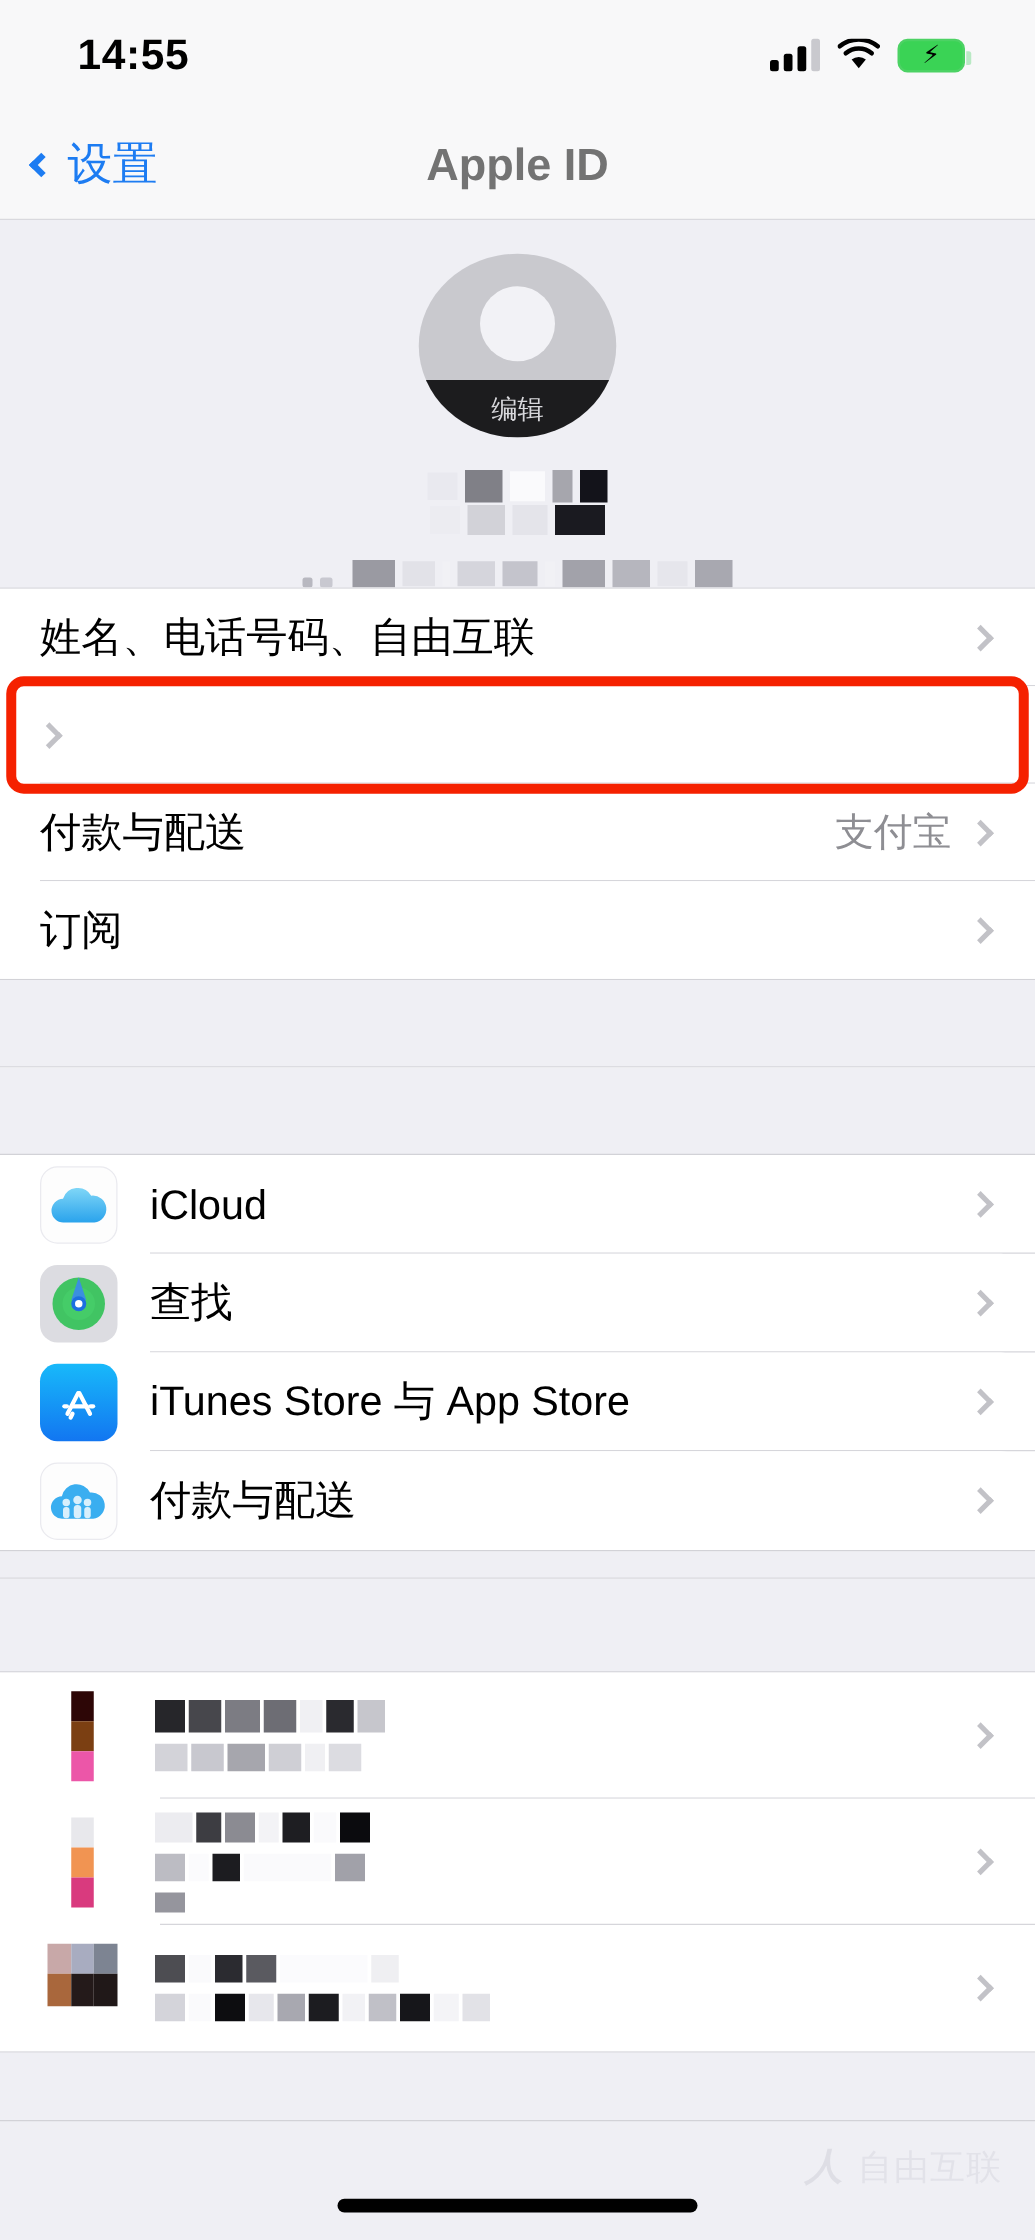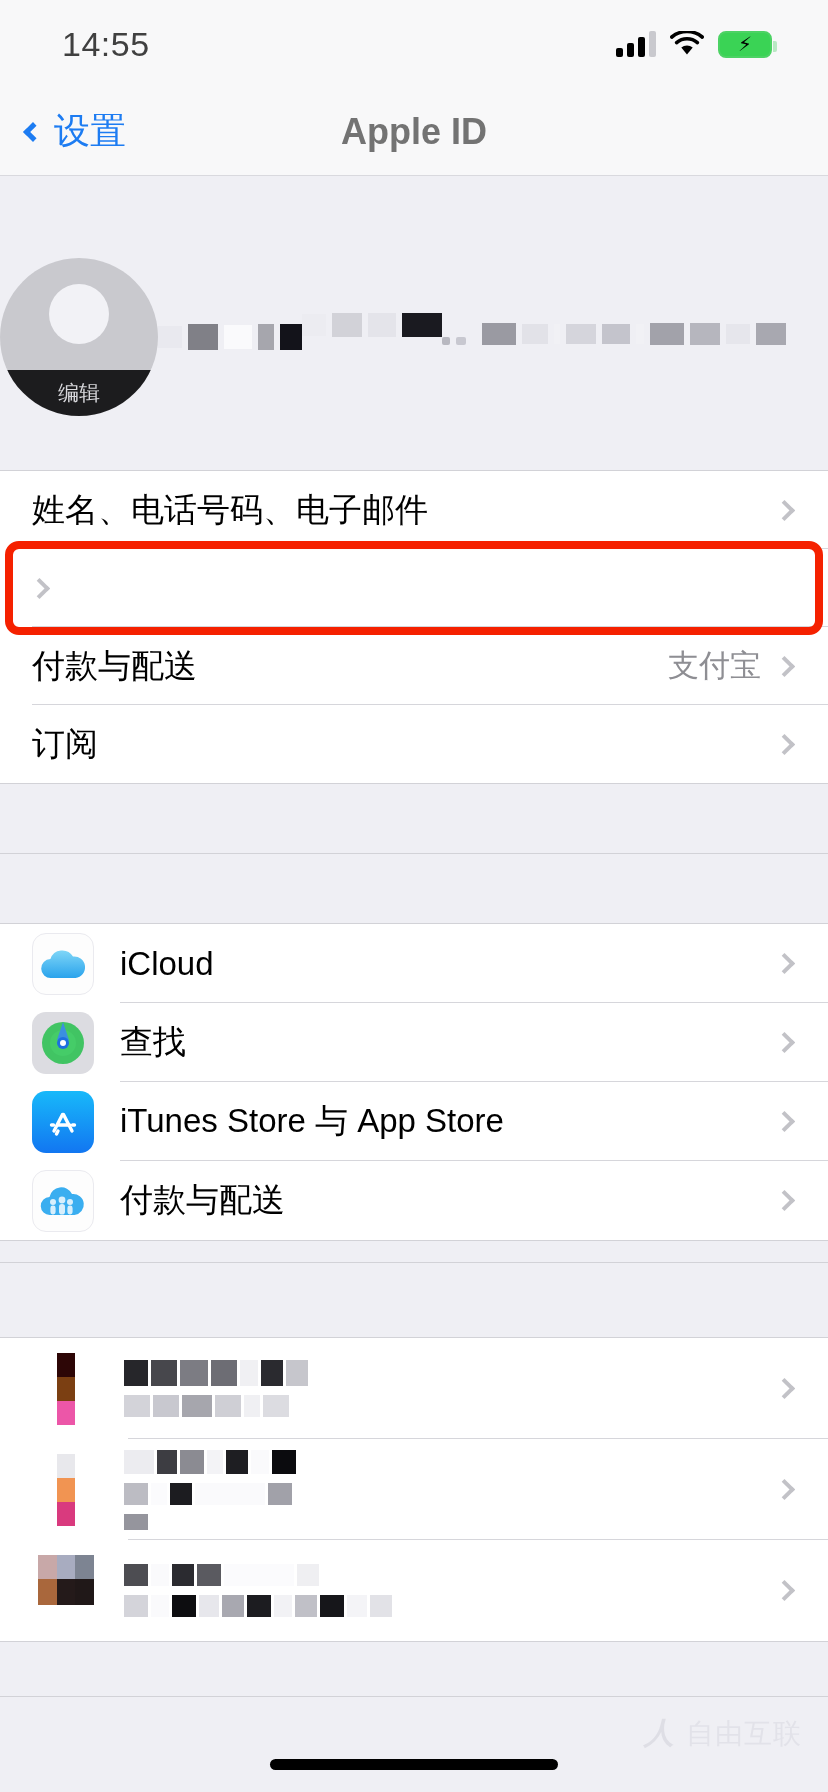--- a/index.html
+++ b/index.html
@@ -11,21 +11,21 @@
   }
   .phone { position: relative; width: 828px; height: 1792px; background: #efeff4; }
 
   
   .statusbar {
     position: absolute; top: 0; left: 0; width: 828px; height: 88px;
     background: #f8f8f9;
     display: flex; align-items: center; justify-content: space-between;
     padding: 0 56px 0 62px;
   }
-  .status-time { font-size: 34px; font-weight: 400; color: #404040; letter-spacing: .5px; }
+  .status-time { font-size: 34px; font-weight: 700; color: #000000; letter-spacing: .5px; }
   .status-right { display: flex; align-items: center; gap: 14px; }
   .sig { display: flex; align-items: flex-end; gap: 4px; height: 26px; }
   .sig i { display: block; width: 7px; background: #000; border-radius: 2px; }
   .sig i:nth-child(1) { height: 9px; }
   .sig i:nth-child(2) { height: 14px; }
   .sig i:nth-child(3) { height: 20px; }
   .sig i:nth-child(4) { height: 26px; background: #c9c9ce; }
   .wifi { width: 34px; height: 26px; position: relative; }
   .batt {
     width: 54px; height: 27px; border: 2px solid #4cd264; border-radius: 8px;
@@ -54,21 +54,21 @@
     transform: rotate(45deg); margin-right: 10px; margin-left: 4px;
   }
   .nav-title {
     width: 100%; text-align: center; font-size: 36px; font-weight: 600; color: #737373;
   }
 
   
   .profile {
     position: absolute; top: 177px; left: 0; width: 828px; height: 293px;
     background: #efeff4;
-    display: flex; align-items: center;
+    display: flex; flex-direction: column; align-items: center;
   }
   .avatar {
     margin-top: 26px;
     width: 158px; height: 158px; border-radius: 50%;
     background: #c9c9ce; position: relative; overflow: hidden;
   }
   .av-head {
     position: absolute; left: 50%; top: 26px; transform: translateX(-50%);
     width: 60px; height: 60px; border-radius: 50%; background: #f2f2f6;
   }
@@ -213,21 +213,21 @@
       <span class="blk" style="width:8px;height:20px;background:#f1f1f5"></span>
       <span class="blk" style="width:34px;height:22px;background:#a2a2aa"></span>
       <span class="blk" style="width:30px;height:22px;background:#b6b6be"></span>
       <span class="blk" style="width:24px;height:20px;background:#e6e6ec"></span>
       <span class="blk" style="width:30px;height:22px;background:#a8a8b0"></span>
     </div>
   </div>
 
   <div class="group" style="position:absolute;top:470px;left:0;width:828px;">
     <div class="row">
-      <span class="row-label">姓名、电话号码、电子邮件</span>
+      <span class="row-label">姓名、电话号码、自由互联</span>
       <span class="chev"></span>
       <span class="sep"></span>
     </div>
     <div class="row">
       <span class="chev"></span>
       <span class="sep"></span>
     </div>
     <div class="row">
       <span class="row-label">付款与配送</span>
       <span class="row-value">支付宝</span>

